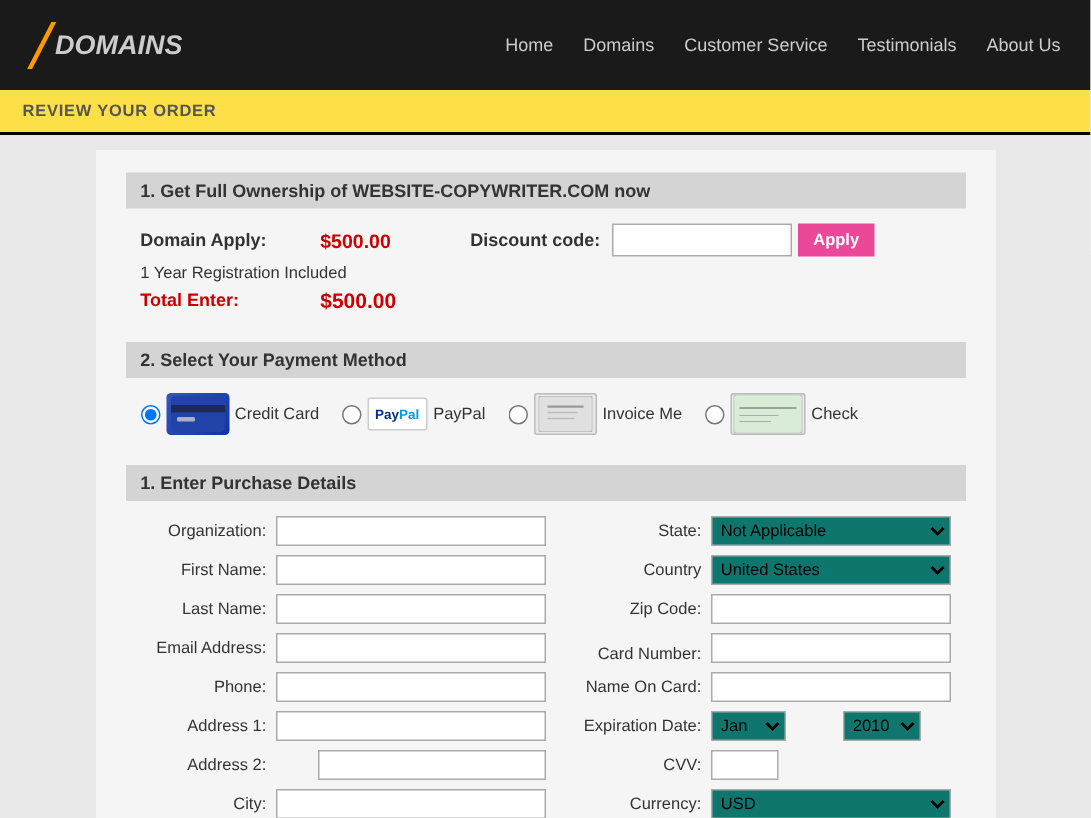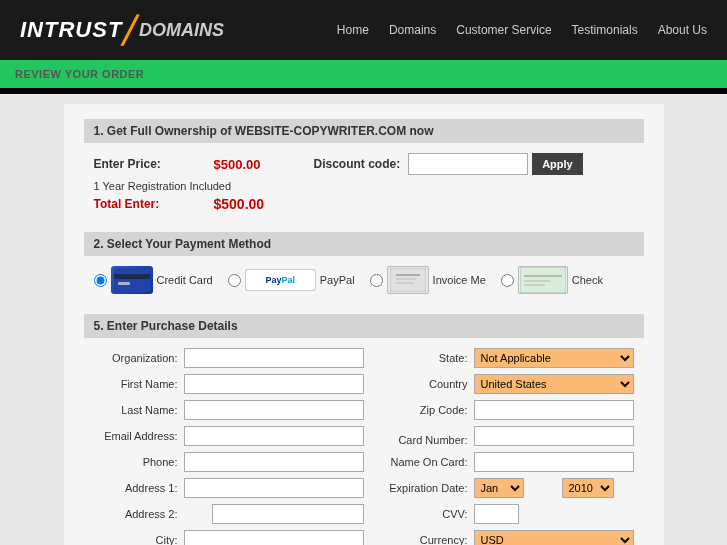--- a/index.html
+++ b/index.html
@@ -43,26 +43,26 @@
       align-items: center;
     }
     nav a {
       color: #ccc;
       text-decoration: none;
       font-size: 12px;
     }
 
     
     #page-title-bar {
-      background: #22c55e;
+      background: #fde047;
       padding: 8px 15px;
       font-size: 11px;
       font-weight: bold;
       color: #555;
-      border-bottom: 6px solid #000000;
+      border-bottom: 2px solid #000000;
       letter-spacing: 0.5px;
     }
 
     
     #main-content {
       background: #f5f5f5;
       padding: 15px 20px;
       max-width: 600px;
       margin: 10px auto;
     }
@@ -104,21 +104,21 @@
       color: #333;
     }
     .discount-input {
       border: 1px solid #aaa;
       padding: 2px 4px;
       font-size: 11px;
       width: 120px;
       height: 22px;
     }
     .apply-btn {
-      background: #404040;
+      background: #ec4899;
       color: #fff;
       border: none;
       padding: 3px 10px;
       font-size: 11px;
       font-weight: bold;
       cursor: pointer;
       margin-left: 4px;
       height: 22px;
     }
     .registration-text {
@@ -170,21 +170,21 @@
       background: linear-gradient(135deg, #3355bb, #1133aa);
       border-radius: 3px;
       display: flex;
       align-items: center;
       justify-content: center;
       font-size: 8px;
       color: #fff;
       font-weight: bold;
     }
     .paypal-icon {
-      width: 71px;
+      width: 40px;
       height: 22px;
       background: #fff;
       border: 1px solid #ccc;
       border-radius: 2px;
       display: flex;
       align-items: center;
       justify-content: center;
       font-size: 9px;
       font-weight: bold;
     }
@@ -244,21 +244,21 @@
       font-size: 11px;
       height: 20px;
       flex: 1;
     }
     .form-select {
       border: 1px solid #aaa;
       padding: 1px 2px;
       font-size: 11px;
       height: 20px;
       flex: 1;
-      background: #fdba74;
+      background: #0f766e;
     }
     .expiry-row {
       display: flex;
       align-items: center;
     }
     .expiry-row .form-select {
       flex: none;
       width: 52px;
       margin-right: 4px;
     }
@@ -268,21 +268,20 @@
       padding: 2px 4px;
       font-size: 11px;
       height: 20px;
     }
   </style>
 </head>
 <body>
 
 <div id="header">
   <div id="logo-area">
-    <span id="logo-text">INTRUST</span>
       <span id="logo-slash">╱</span>
       <span id="logo-domains">DOMAINS</span>
   </div>
   <nav>
     <a href="#">Home</a>
     <a href="#">Domains</a>
     <a href="#">Customer Service</a>
     <a href="#">Testimonials</a>
     <a href="#">About Us</a>
   </nav>
@@ -292,21 +291,21 @@
   <span>REVIEW YOUR ORDER</span>
 </div>
 
 <div id="main-content">
 
   <div class="section-header">
     <span>1. Get Full Ownership of WEBSITE-COPYWRITER.COM now</span>
   </div>
   <div class="domain-info">
     <div class="domain-price-row">
-      <span class="label">Enter Price:</span>
+      <span class="label">Domain Apply:</span>
       <span class="price-value">$500.00</span>
       <span class="discount-label">Discount code:</span>
       <input class="discount-input" type="text" style="">
       <button class="apply-btn">Apply</button>
     </div>
     <div class="registration-text">1 Year Registration Included</div>
     <div class="total-price-row">
       <span class="total-label">Total Enter:</span>
       <span class="total-value">$500.00</span>
     </div>
@@ -361,21 +360,21 @@
             <line x1="4" y1="14" x2="30" y2="14" stroke="#aaa" stroke-width="0.8"></line>
             <line x1="4" y1="18" x2="25" y2="18" stroke="#aaa" stroke-width="0.8"></line>
           </svg>
         </div>
         <span class="payment-label">Check</span>
       </label>
     </div>
   </div>
 
   <div class="section-header" style="margin-top:10px;">
-    <span>5. Enter Purchase Details</span>
+    <span>1. Enter Purchase Details</span>
   </div>
   <div class="purchase-section">
     <div class="form-grid">
 
       <div>
         <div class="form-row" style="margin-bottom:6px;">
           <span class="form-label">Organization:</span>
           <input class="form-input" type="text" style="">
         </div>
         <div class="form-row" style="margin-bottom:6px;">

